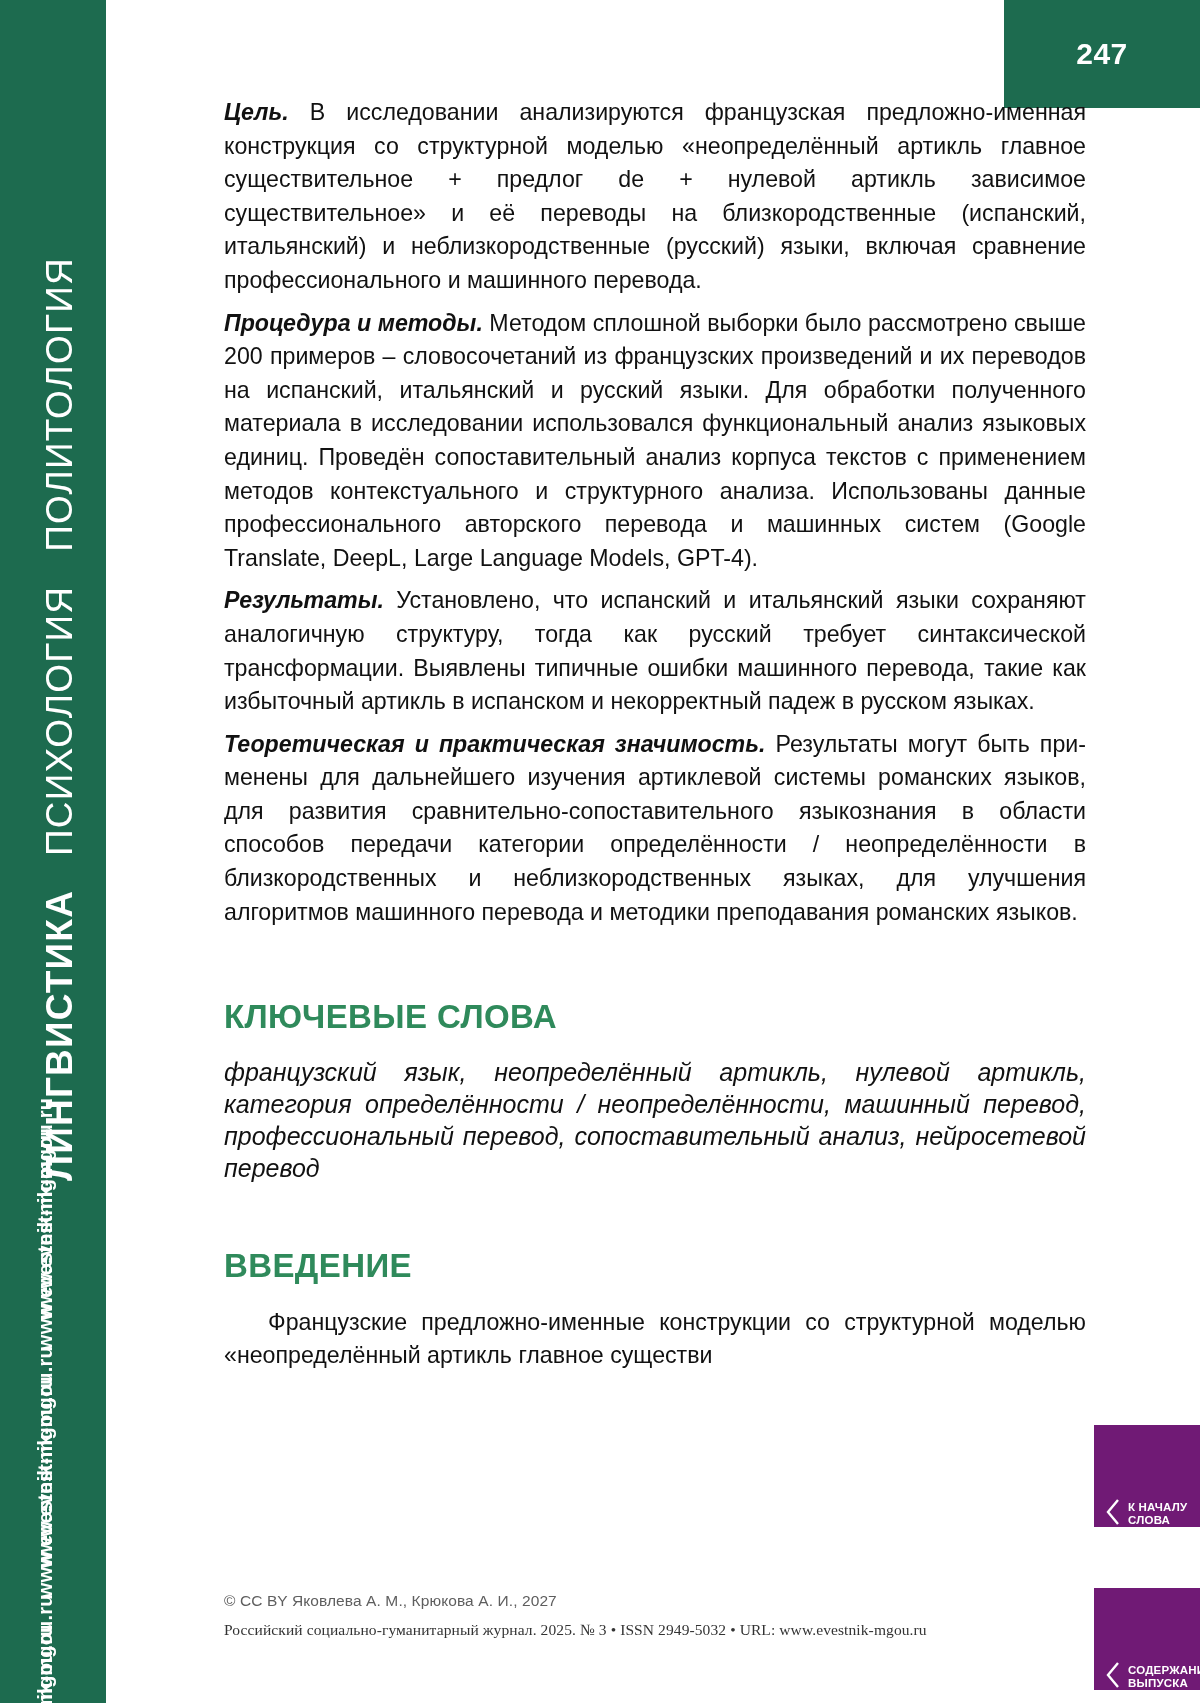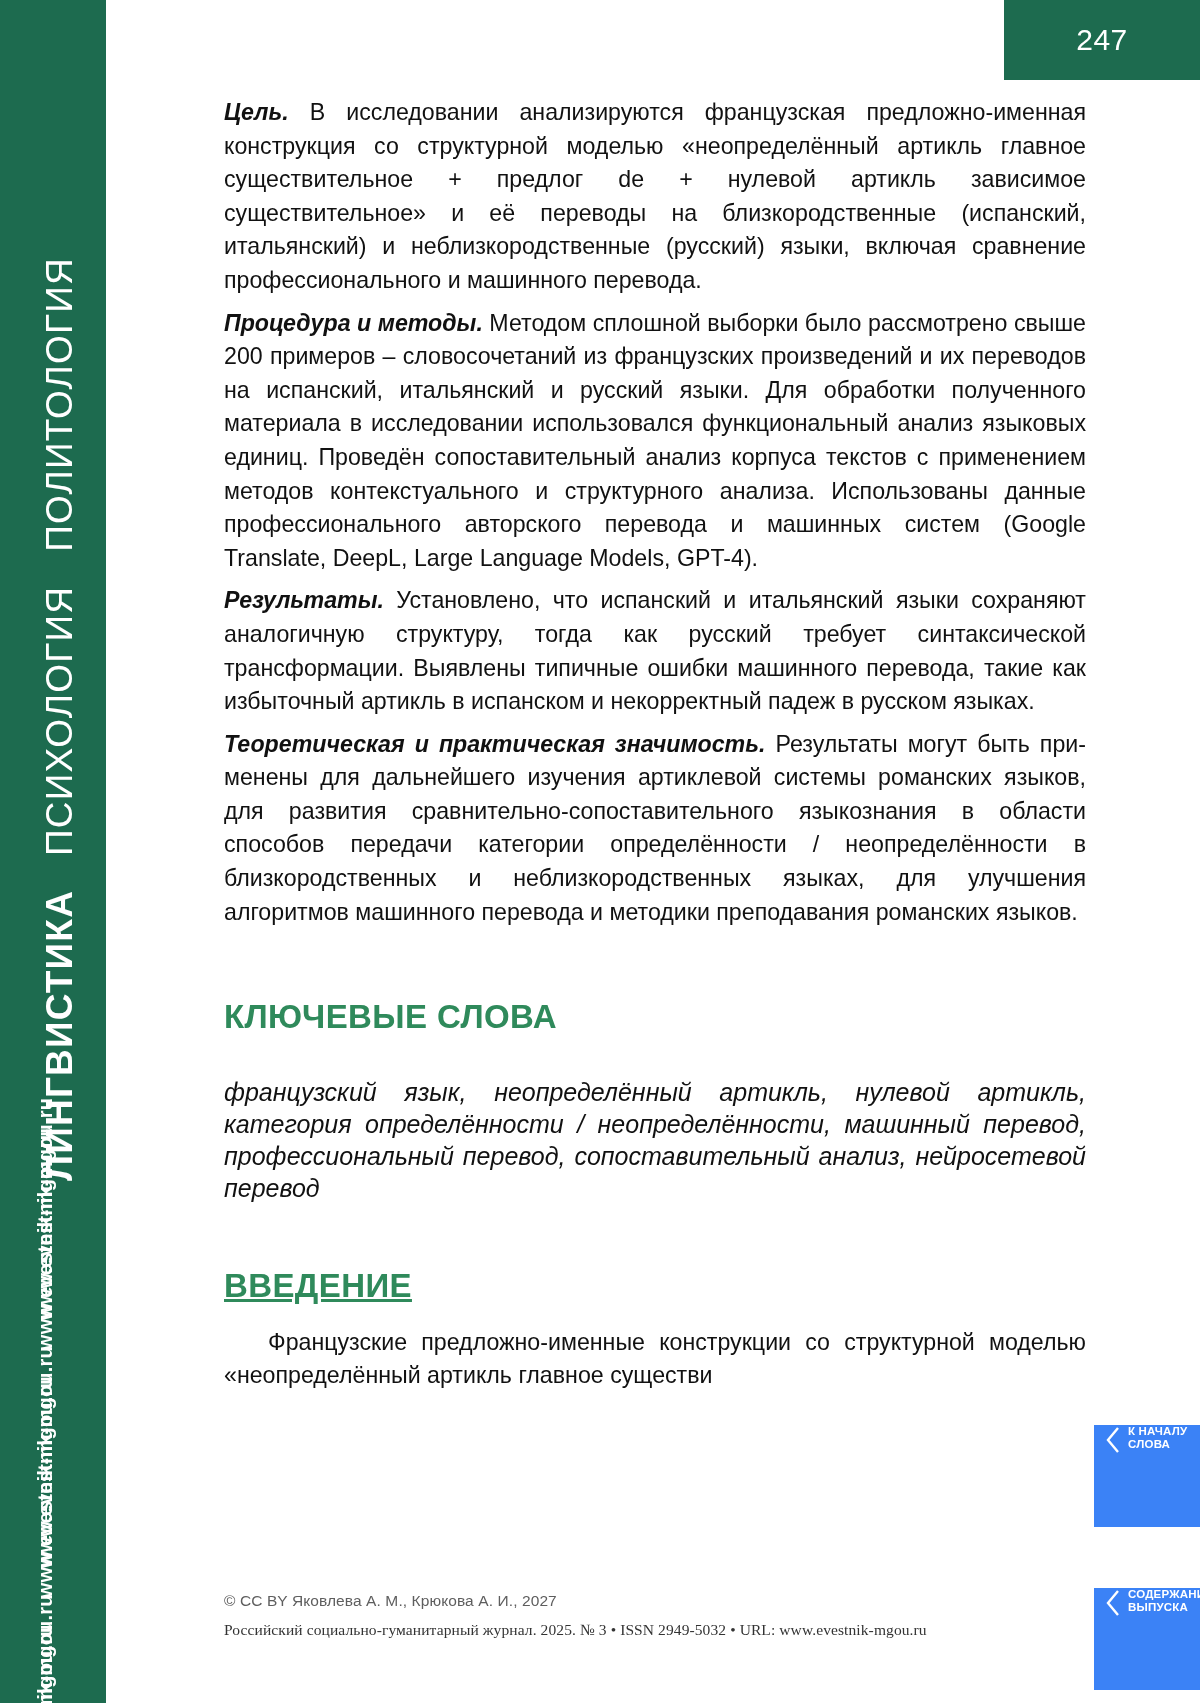--- a/index.html
+++ b/index.html
@@ -91,28 +91,28 @@
     margin-right: 26px;
     letter-spacing: 0.2px;
   }
 
   
   .page-number-badge {
     position: absolute;
     right: 0;
     top: 0;
     width: 196px;
-    height: 80px;
+    height: 108px;
     background: #1d6b4f;
     color: #ffffff;
     display: flex;
     align-items: center;
     justify-content: center;
     font-size: 30px;
-    font-weight: 400;
+    font-weight: 700;
     letter-spacing: 0.5px;
   }
 
   
   .content {
     position: absolute;
     left: 224px;
     top: 96px;
     width: 862px;
   }
@@ -120,25 +120,24 @@
   h2.section-heading {
     font-size: 33px;
     color: #2f8a5b;
     font-weight: 700;
     letter-spacing: 0.4px;
     margin: 0 0 22px 0;
     line-height: 1.1;
   }
   h2.section-heading.kw {
     margin-top: 70px;
-    margin-bottom: 40px;
+    margin-bottom: 20px;
   }
   h2.section-heading.intro {
     margin-top: 64px;
-    text-decoration: underline;
   }
 
   p.body {
     font-size: 23.2px;
     line-height: 33.6px;
     color: #111111;
     margin: 0 0 9px 0;
     text-align: justify;
     text-justify: inter-word;
     hyphens: manual;
@@ -178,24 +177,24 @@
     color: #333333;
     letter-spacing: 0.1px;
     font-family: Liberation Serif, serif;
   }
 
   
   .side-button {
     position: absolute;
     right: 0;
     width: 106px;
-    background: #3b82f6;
+    background: #701a75;
     color: #ffffff;
     display: flex;
-    align-items: flex-start;
+    align-items: flex-end;
     box-sizing: border-box;
     padding-left: 10px;
   }
   .side-button .chev {
     width: 17px;
     height: 30px;
     margin-right: 7px;
     flex: 0 0 auto;
   }
   .side-button .btn-label {

